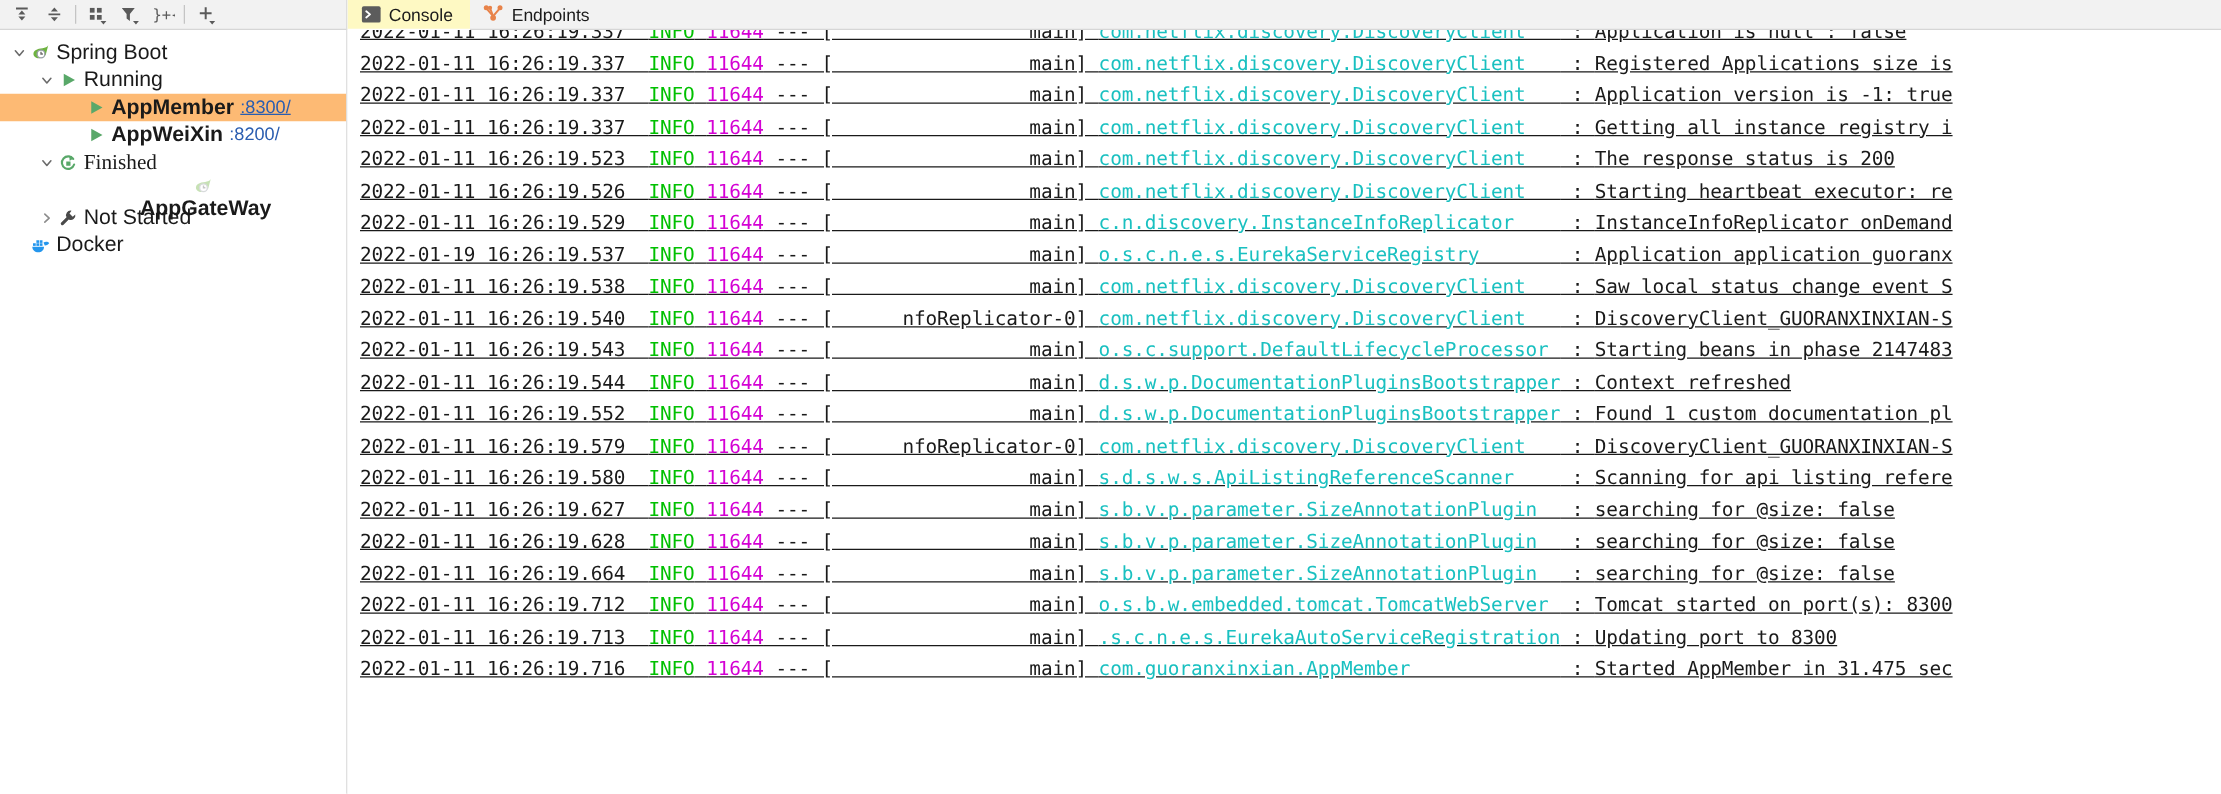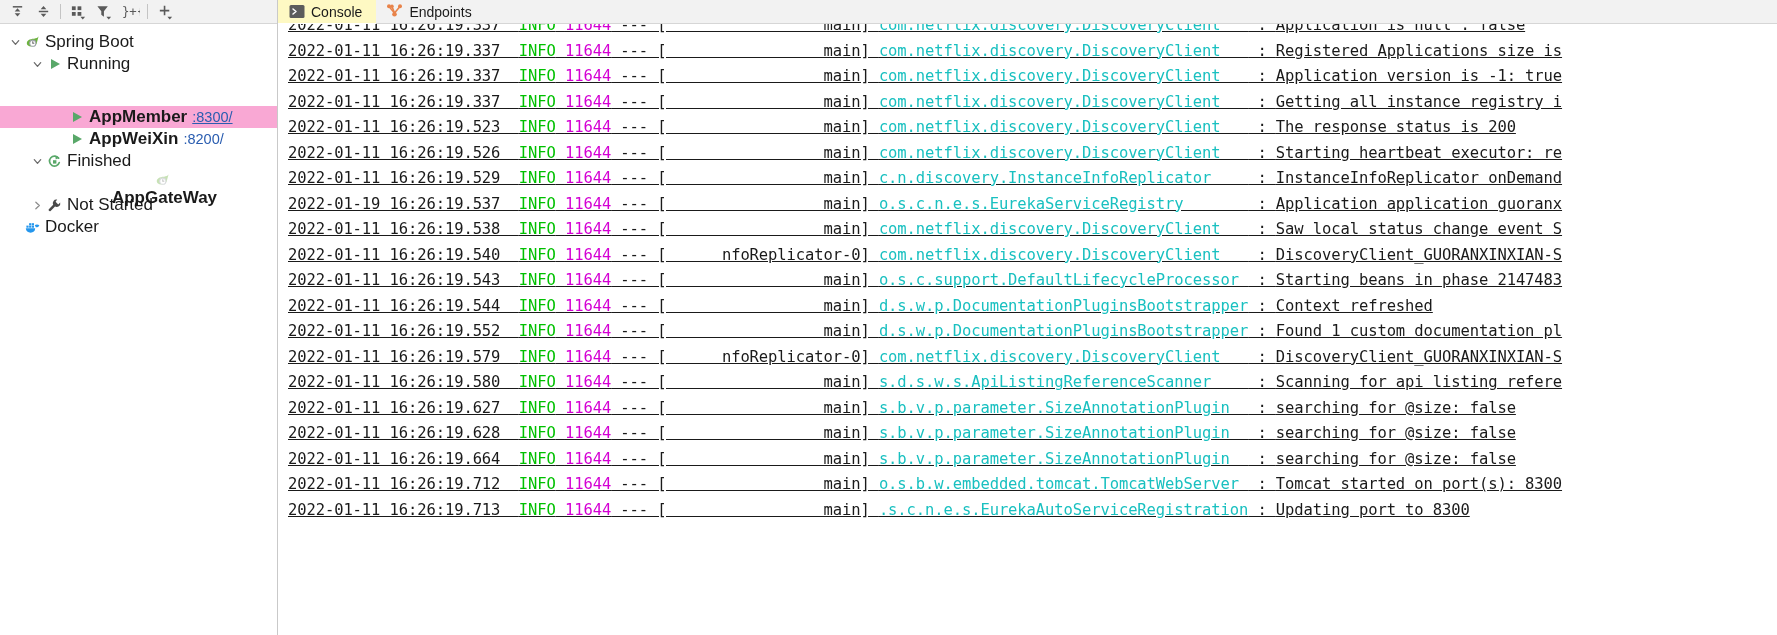--- a/index.html
+++ b/index.html
@@ -73,22 +73,21 @@
     height: 22px;
     display: flex;
     align-items: center;
     white-space: nowrap;
     font-size: 14.5px;
     color: #000000;
     cursor: default;
     position: relative;
   }
   .tree-row.selected {
-    background: #f9a8d4;
-    margin-top: 31px;
+    background: #fdba74;
   }
   .twisty {
     width: 15px;
     min-width: 15px;
     height: 22px;
     display: flex;
     align-items: center;
     justify-content: center;
   }
   .node-icon {
@@ -279,21 +278,21 @@
         <span class="twisty"></span>
         <span class="node-icon">
           <svg width="14" height="14" viewBox="0 0 14 14">
               <path d="M3 2 L12 7 L3 12 Z" fill="#59a869"></path>
             </svg>
         </span>
         <span class="node-label bold">AppWeiXin</span>
         <span class="node-port">:8200/</span>
       </div>
 
-      <div class="tree-row" style="padding-left:30px;">
+      <div class="tree-row" style="padding-left:30px;font-family:Liberation Serif, serif;">
         <span class="twisty">
           <svg width="11" height="11" viewBox="0 0 12 12">
               <path d="M2.5 4 L6 8 L9.5 4" stroke="#6b6b6b" stroke-width="1.4" fill="none" stroke-linecap="round" stroke-linejoin="round"></path>
             </svg>
         </span>
         <span class="node-icon">
           <svg width="15" height="15" viewBox="0 0 15 15">
             <path d="M11.6 4.2 A5 5 0 1 0 12.3 8.6" stroke="#59a869" stroke-width="1.7" fill="none" stroke-linecap="round"></path>
             <path d="M8.4 1.4 L12.4 3.6 L8.7 5.6 Z" fill="#59a869"></path>
             <rect x="6.0" y="6.2" width="3.4" height="3.4" fill="#59a869"></rect>
@@ -388,17 +387,18 @@
           <div class="log-line"><span class="plain">2022-01-11 16:26:19.543  </span><span class="lvl">INFO</span><span class="plain"> </span><span class="pid">11644</span><span class="plain"> --- [                 main] </span><span class="cls">o.s.c.support.DefaultLifecycleProcessor </span><span class="plain"> : </span><span class="msg">Starting beans in phase 2147483</span></div>
           <div class="log-line"><span class="plain">2022-01-11 16:26:19.544  </span><span class="lvl">INFO</span><span class="plain"> </span><span class="pid">11644</span><span class="plain"> --- [                 main] </span><span class="cls">d.s.w.p.DocumentationPluginsBootstrapper</span><span class="plain"> : </span><span class="msg">Context refreshed</span></div>
           <div class="log-line"><span class="plain">2022-01-11 16:26:19.552  </span><span class="lvl">INFO</span><span class="plain"> </span><span class="pid">11644</span><span class="plain"> --- [                 main] </span><span class="cls">d.s.w.p.DocumentationPluginsBootstrapper</span><span class="plain"> : </span><span class="msg">Found 1 custom documentation pl</span></div>
           <div class="log-line"><span class="plain">2022-01-11 16:26:19.579  </span><span class="lvl">INFO</span><span class="plain"> </span><span class="pid">11644</span><span class="plain"> --- [      nfoReplicator-0] </span><span class="cls">com.netflix.discovery.DiscoveryClient   </span><span class="plain"> : </span><span class="msg">DiscoveryClient_GUORANXINXIAN-S</span></div>
           <div class="log-line"><span class="plain">2022-01-11 16:26:19.580  </span><span class="lvl">INFO</span><span class="plain"> </span><span class="pid">11644</span><span class="plain"> --- [                 main] </span><span class="cls">s.d.s.w.s.ApiListingReferenceScanner    </span><span class="plain"> : </span><span class="msg">Scanning for api listing refere</span></div>
           <div class="log-line"><span class="plain">2022-01-11 16:26:19.627  </span><span class="lvl">INFO</span><span class="plain"> </span><span class="pid">11644</span><span class="plain"> --- [                 main] </span><span class="cls">s.b.v.p.parameter.SizeAnnotationPlugin  </span><span class="plain"> : </span><span class="msg">searching for @size: false</span></div>
           <div class="log-line"><span class="plain">2022-01-11 16:26:19.628  </span><span class="lvl">INFO</span><span class="plain"> </span><span class="pid">11644</span><span class="plain"> --- [                 main] </span><span class="cls">s.b.v.p.parameter.SizeAnnotationPlugin  </span><span class="plain"> : </span><span class="msg">searching for @size: false</span></div>
           <div class="log-line"><span class="plain">2022-01-11 16:26:19.664  </span><span class="lvl">INFO</span><span class="plain"> </span><span class="pid">11644</span><span class="plain"> --- [                 main] </span><span class="cls">s.b.v.p.parameter.SizeAnnotationPlugin  </span><span class="plain"> : </span><span class="msg">searching for @size: false</span></div>
           <div class="log-line"><span class="plain">2022-01-11 16:26:19.712  </span><span class="lvl">INFO</span><span class="plain"> </span><span class="pid">11644</span><span class="plain"> --- [                 main] </span><span class="cls">o.s.b.w.embedded.tomcat.TomcatWebServer </span><span class="plain"> : </span><span class="msg">Tomcat started on port(s): 8300</span></div>
           <div class="log-line"><span class="plain">2022-01-11 16:26:19.713  </span><span class="lvl">INFO</span><span class="plain"> </span><span class="pid">11644</span><span class="plain"> --- [                 main] </span><span class="cls">.s.c.n.e.s.EurekaAutoServiceRegistration</span><span class="plain"> : </span><span class="msg">Updating port to 8300</span></div>
+          <div class="log-line"><span class="plain">2022-01-11 16:26:19.716  </span><span class="lvl">INFO</span><span class="plain"> </span><span class="pid">11644</span><span class="plain"> --- [                 main] </span><span class="cls">com.guoranxinxian.AppMember             </span><span class="plain"> : </span><span class="msg">Started AppMember in 31.475 sec</span></div>
         </div>
     </div>
   </div>
 
 </div>
 
 </body></html>

